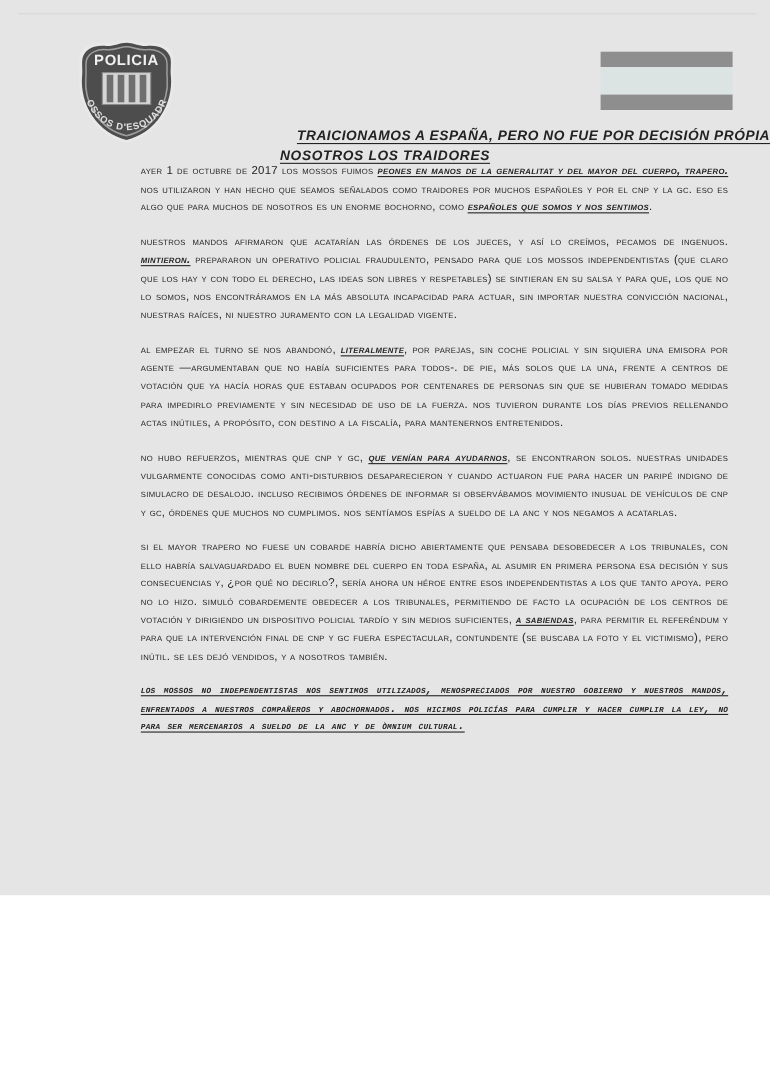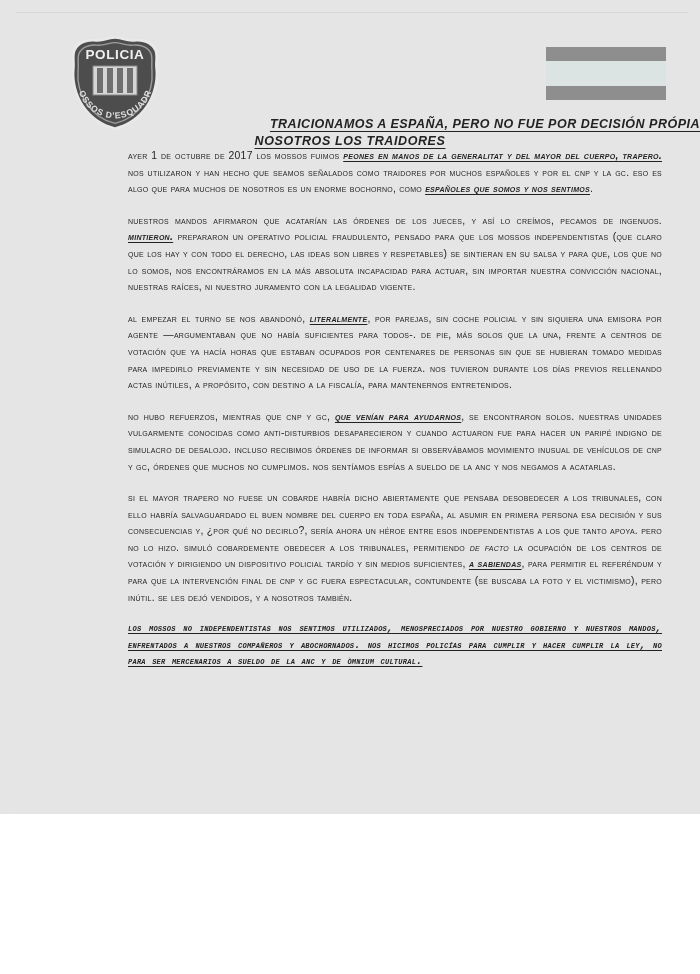--- a/index.html
+++ b/index.html
@@ -125,21 +125,20 @@
   }
 
   .em-ul {
     font-style: italic;
     font-weight: bold;
     text-decoration: underline;
     text-underline-offset: 2px;
     letter-spacing: 0.3px;
   }
   .em-only {
-    font-style: italic;
   }
 
   
   .para-closing {
     font-family: Liberation Mono, monospace;
     font-size: 10.2px;
     line-height: 16.4px;
     text-align: justify;
     letter-spacing: 0.25px;
     font-variant: small-caps;

